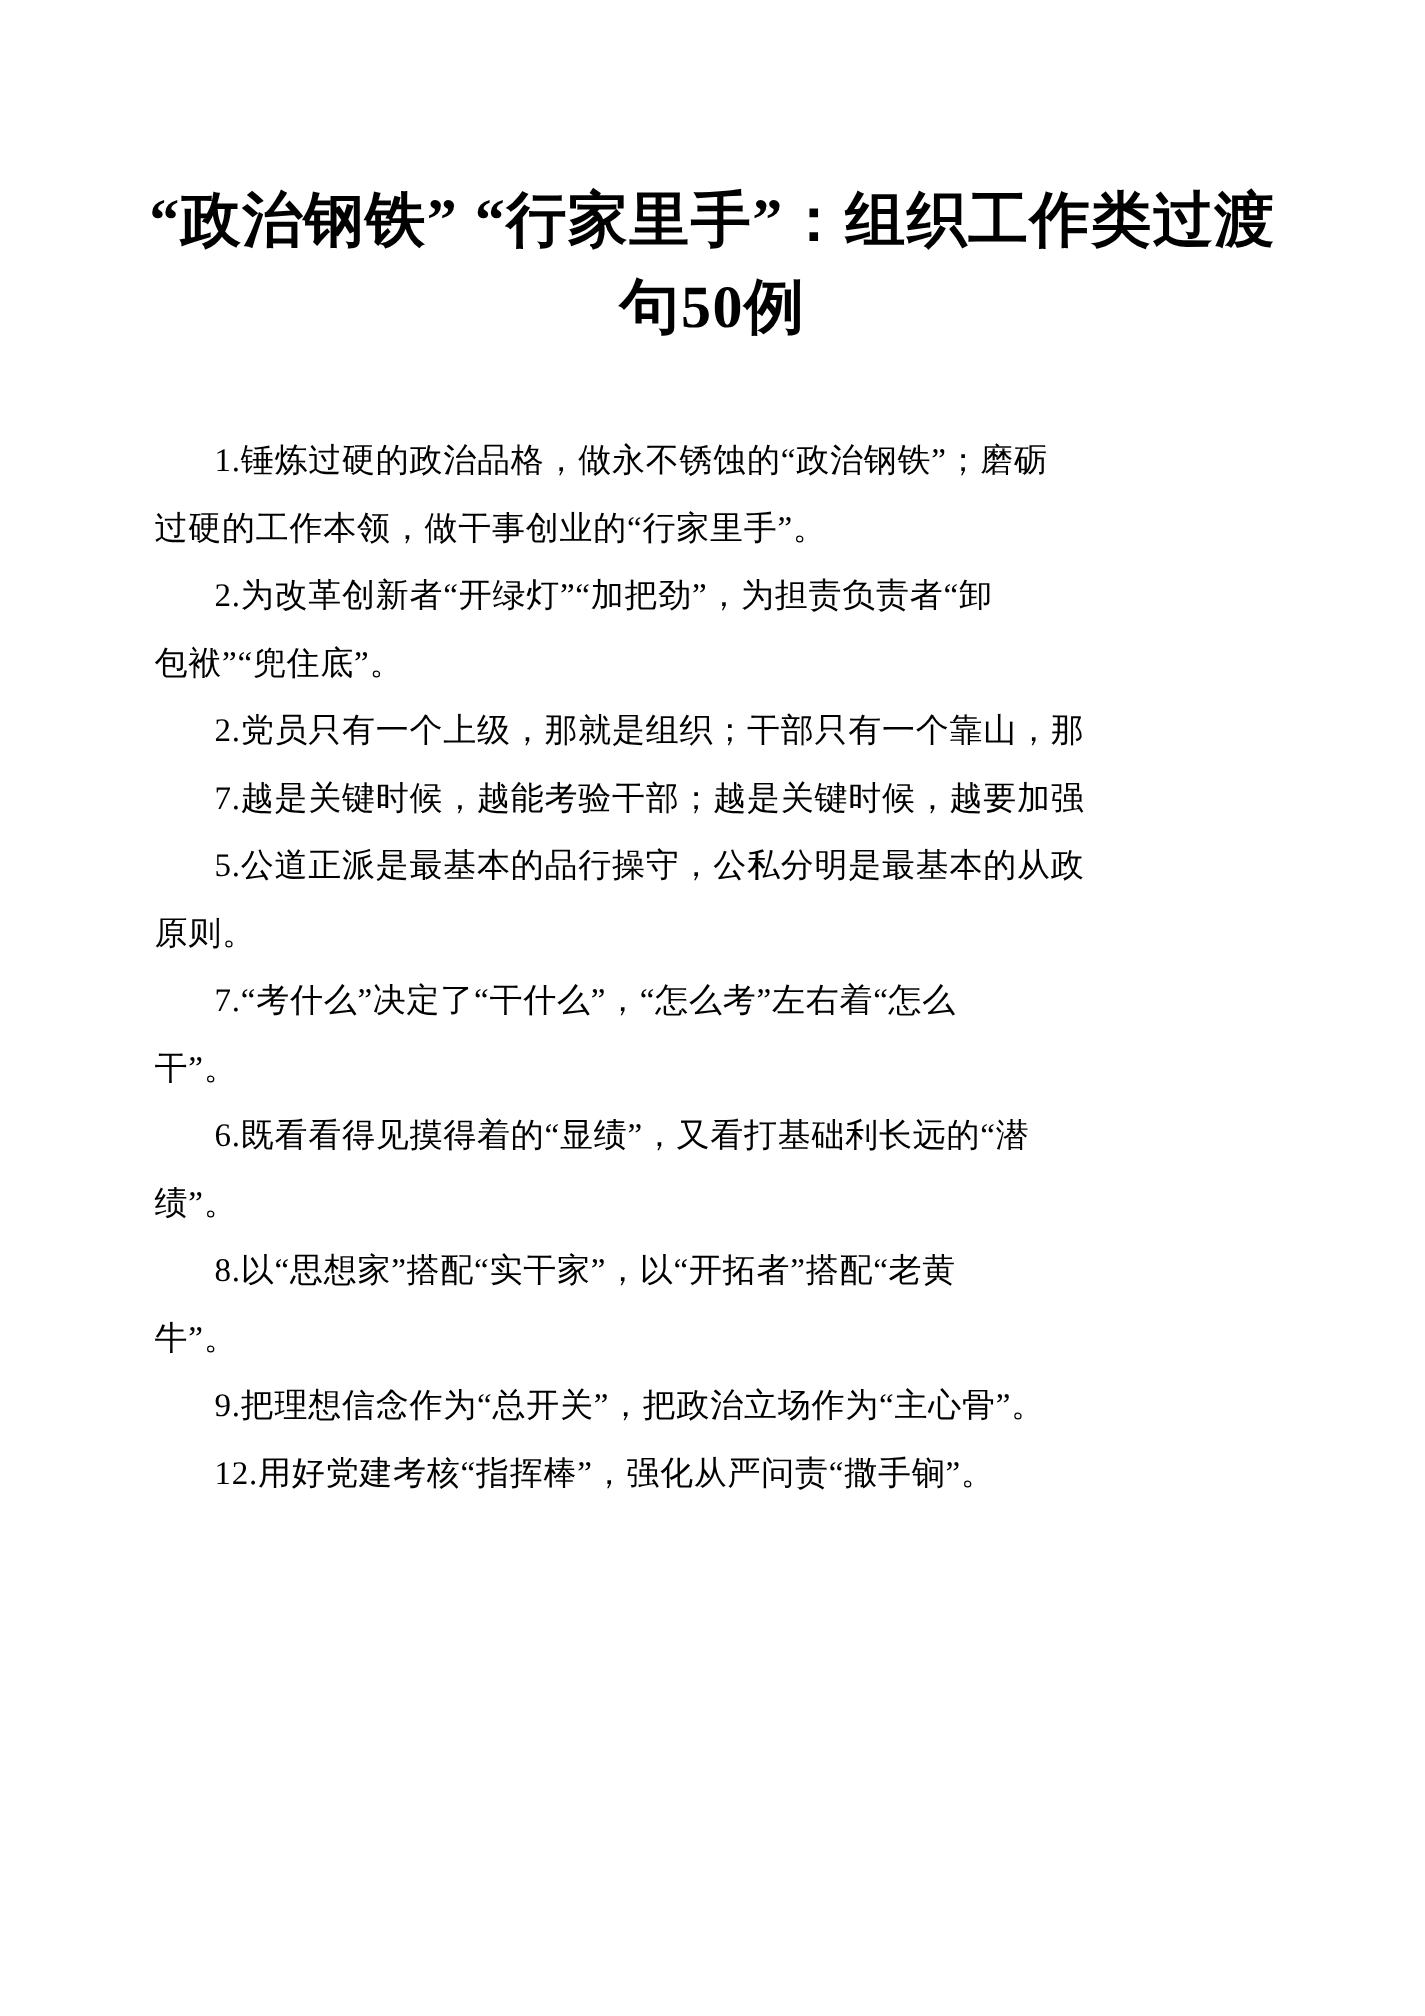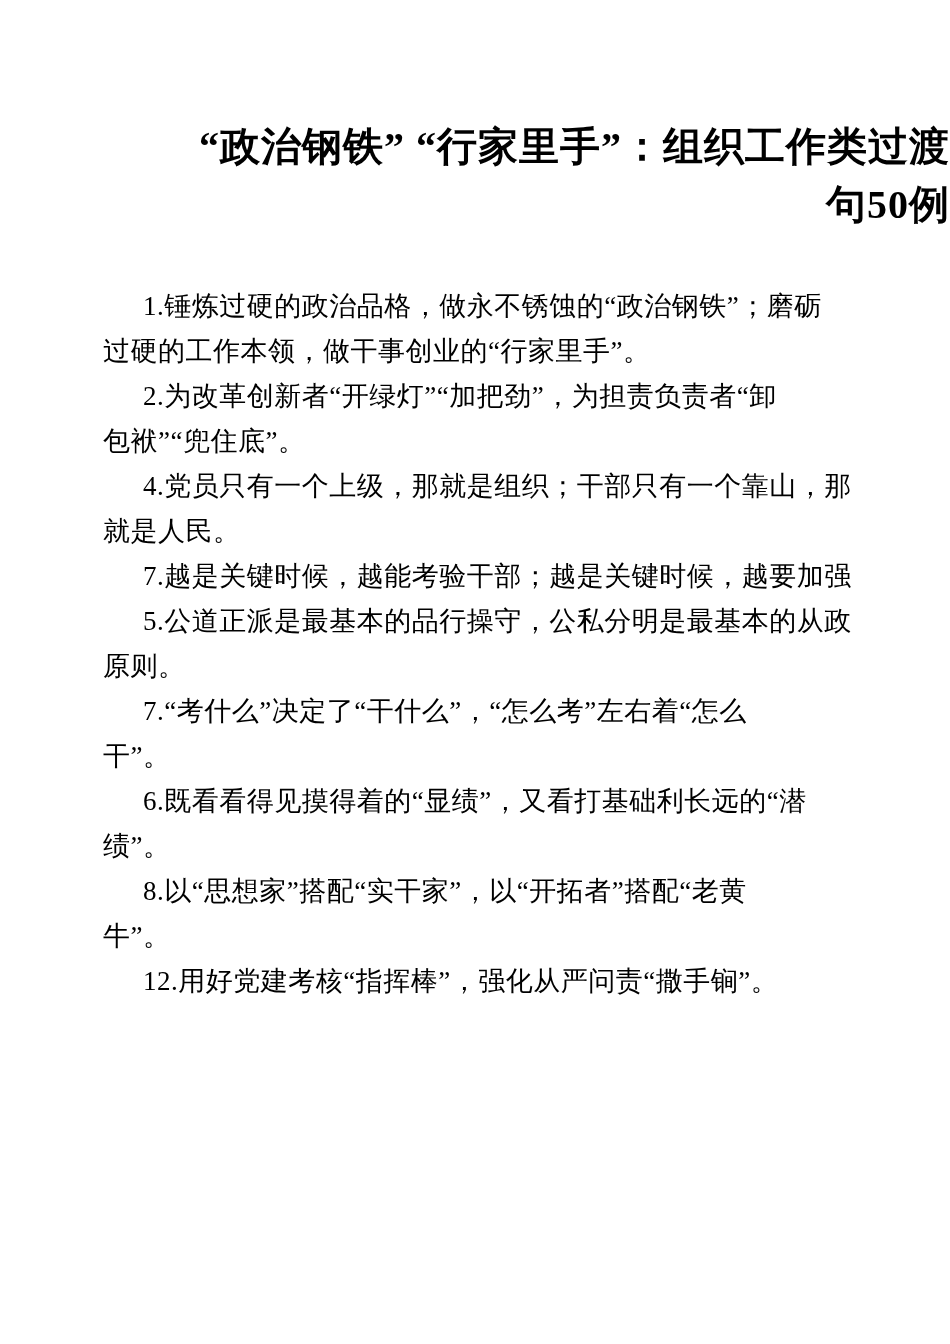--- a/index.html
+++ b/index.html
@@ -17,35 +17,35 @@
   .page {
     position: relative;
     width: 950px;
     height: 1344px;
     background: #ffffff;
     overflow: hidden;
   }
   .title {
     margin: 0;
     padding-top: 118px;
-    text-align: right;
+    text-align: center;
     font-size: 40px;
     line-height: 58px;
     font-weight: 700;
     font-family: "Liberation Serif", "DejaVu Serif", serif;
     letter-spacing: 1px;
   }
   .title-line {
     display: block;
   }
   .body-text {
     margin-top: 50px;
     padding-left: 103px;
     padding-right: 105px;
-    font-size: 27px;
+    font-size: 22px;
     line-height: 45px;
     font-family: "Liberation Serif", "DejaVu Serif", serif;
   }
   .line {
     height: 45px;
     white-space: nowrap;
     letter-spacing: 0.5px;
   }
   .indent {
     padding-left: 40px;
@@ -59,27 +59,27 @@
   <h1 class="title">
     <span class="title-line">“政治钢铁” “行家里手”：组织工作类过渡</span>
     <span class="title-line">句50例</span>
   </h1>
 
   <div class="body-text">
     <div class="line indent">1.锤炼过硬的政治品格，做永不锈蚀的“政治钢铁”；磨砺</div>
     <div class="line">过硬的工作本领，做干事创业的“行家里手”。</div>
     <div class="line indent">2.为改革创新者“开绿灯”“加把劲”，为担责负责者“卸</div>
     <div class="line">包袱”“兜住底”。</div>
-    <div class="line indent">4.党员只有一个上级，那就是组织；干部只有一个靠山，那</div>
-    <div class="line">就是人民。</div>
+    <div class="line indent">2.党员只有一个上级，那就是组织；干部只有一个靠山，那</div>
     <div class="line indent">7.越是关键时候，越能考验干部；越是关键时候，越要加强</div>
     <div class="line indent">5.公道正派是最基本的品行操守，公私分明是最基本的从政</div>
     <div class="line">原则。</div>
     <div class="line indent">7.“考什么”决定了“干什么”，“怎么考”左右着“怎么</div>
     <div class="line">干”。</div>
     <div class="line indent">6.既看看得见摸得着的“显绩”，又看打基础利长远的“潜</div>
     <div class="line">绩”。</div>
     <div class="line indent">8.以“思想家”搭配“实干家”，以“开拓者”搭配“老黄</div>
     <div class="line">牛”。</div>
+    <div class="line indent">9.把理想信念作为“总开关”，把政治立场作为“主心骨”。</div>
     <div class="line indent">12.用好党建考核“指挥棒”，强化从严问责“撒手锏”。</div>
   </div>
 
 </div>
 
 </body></html>

